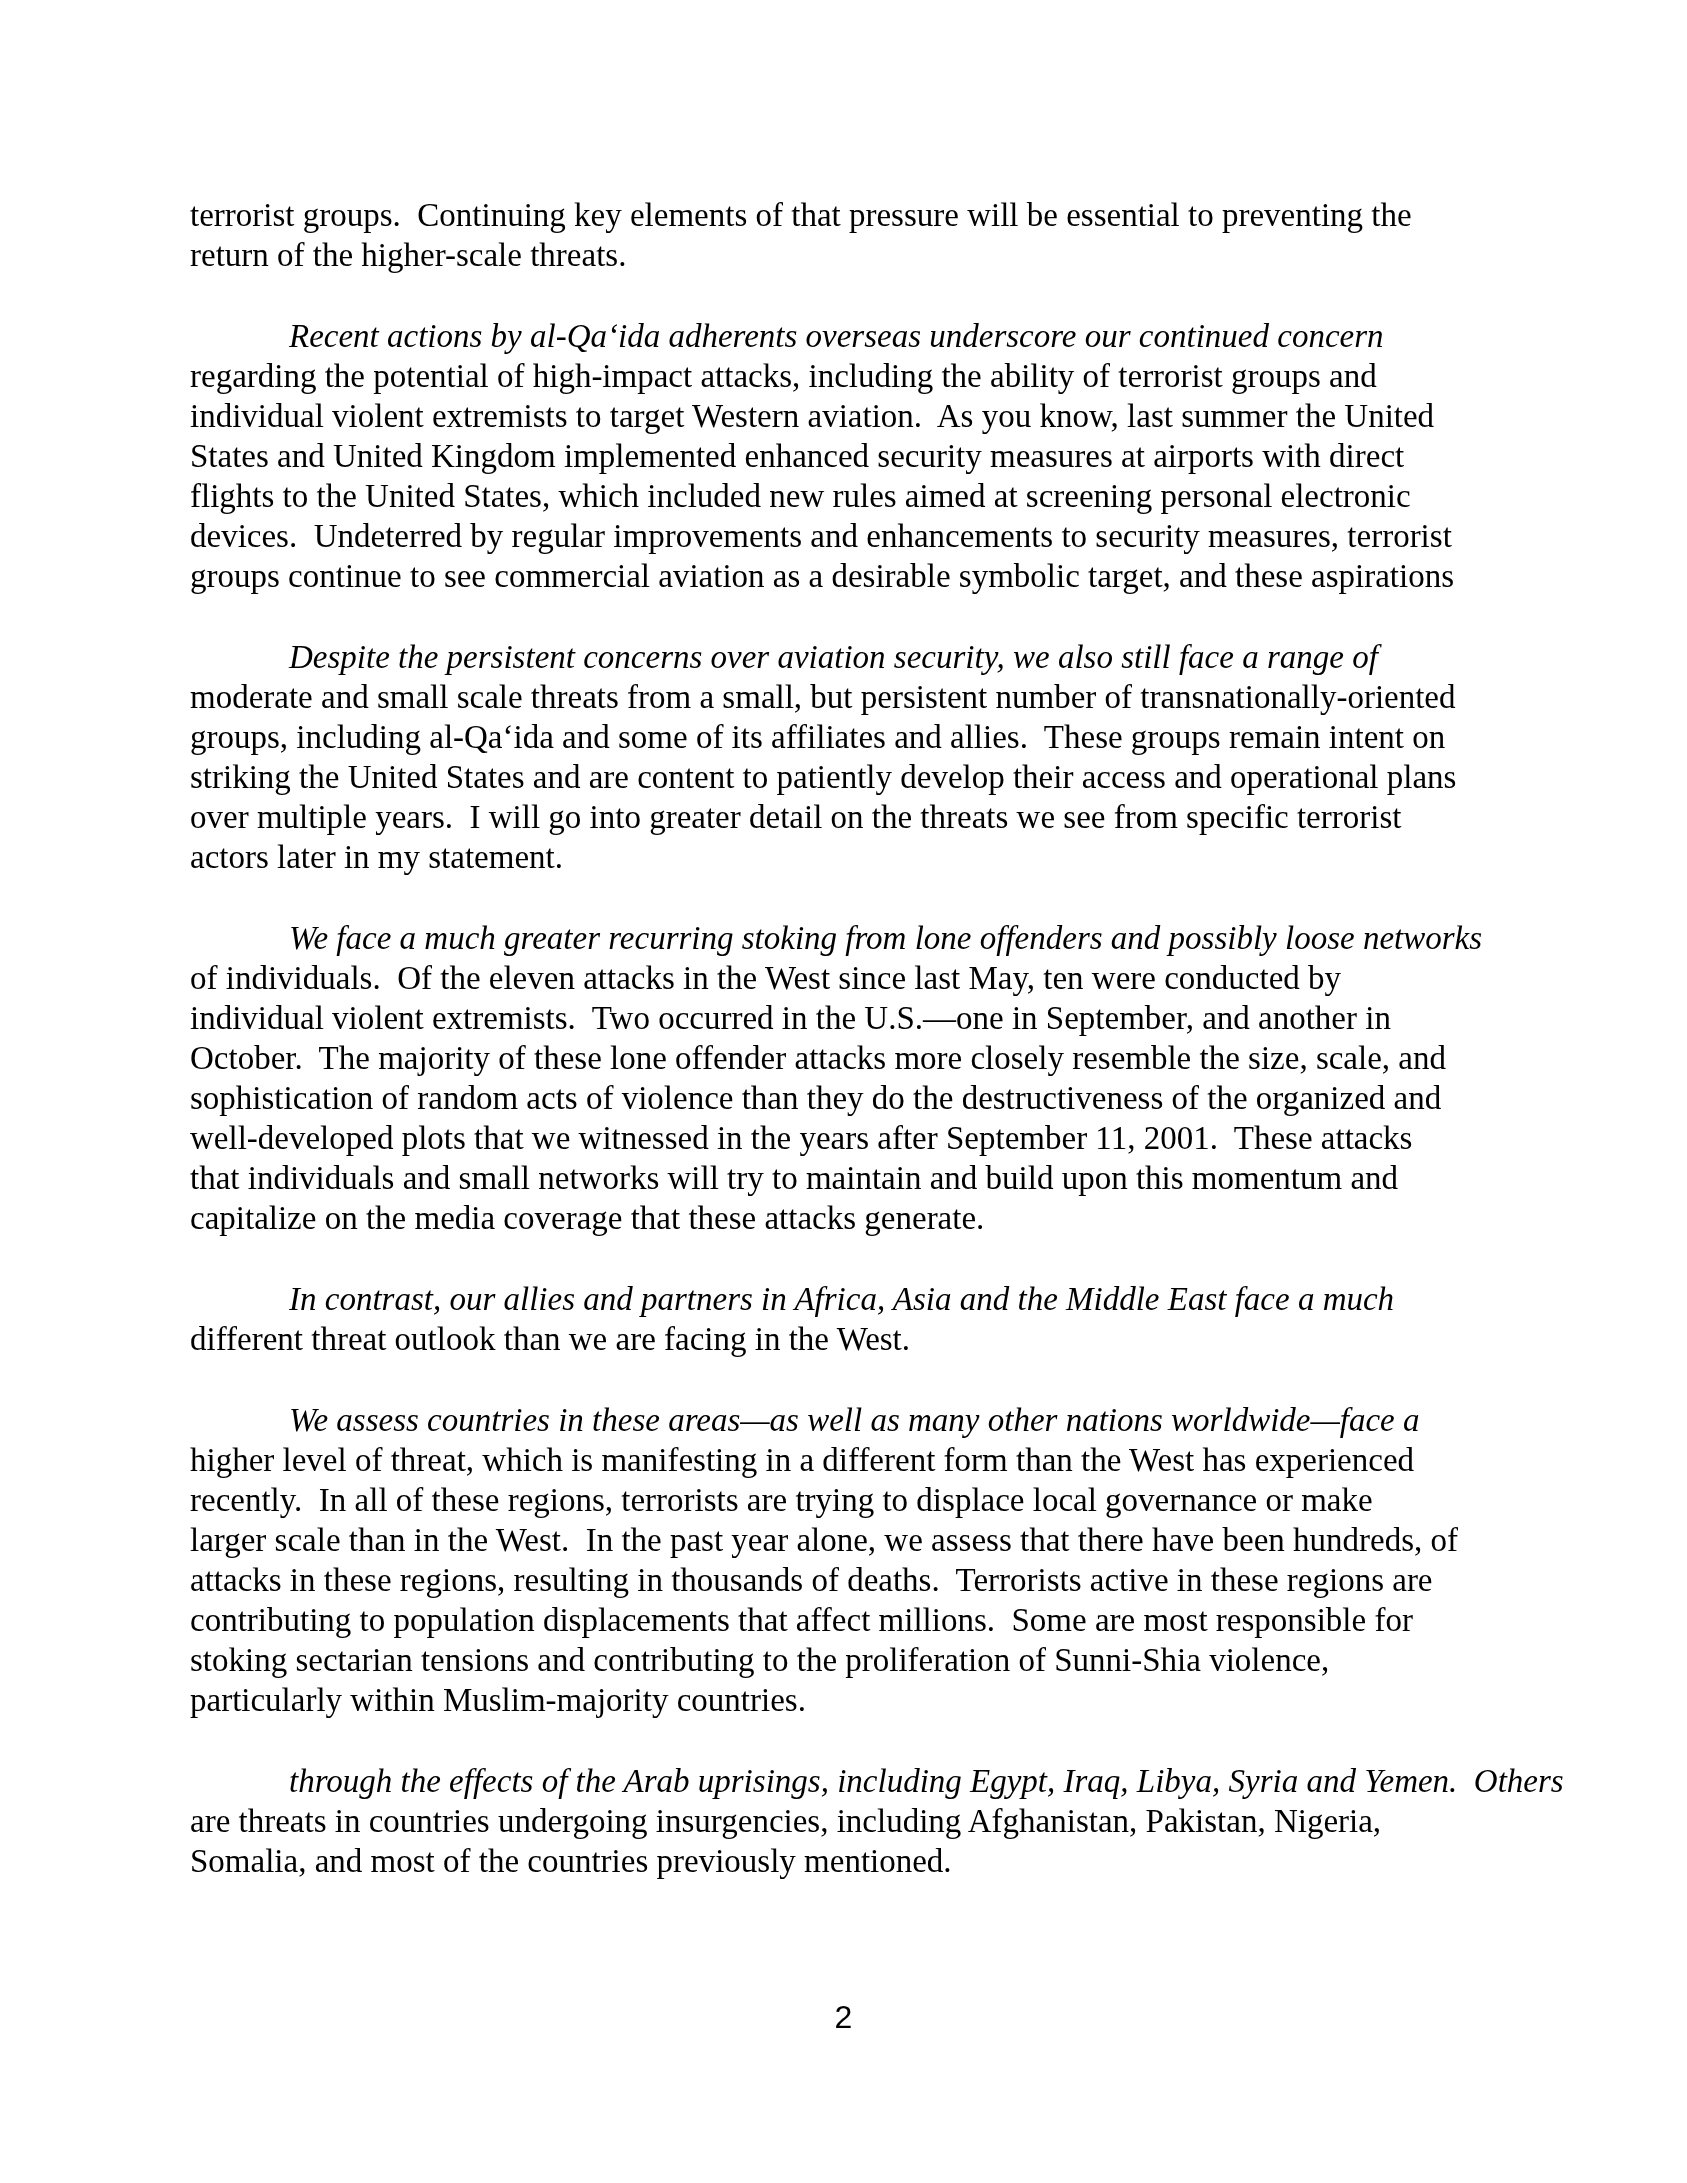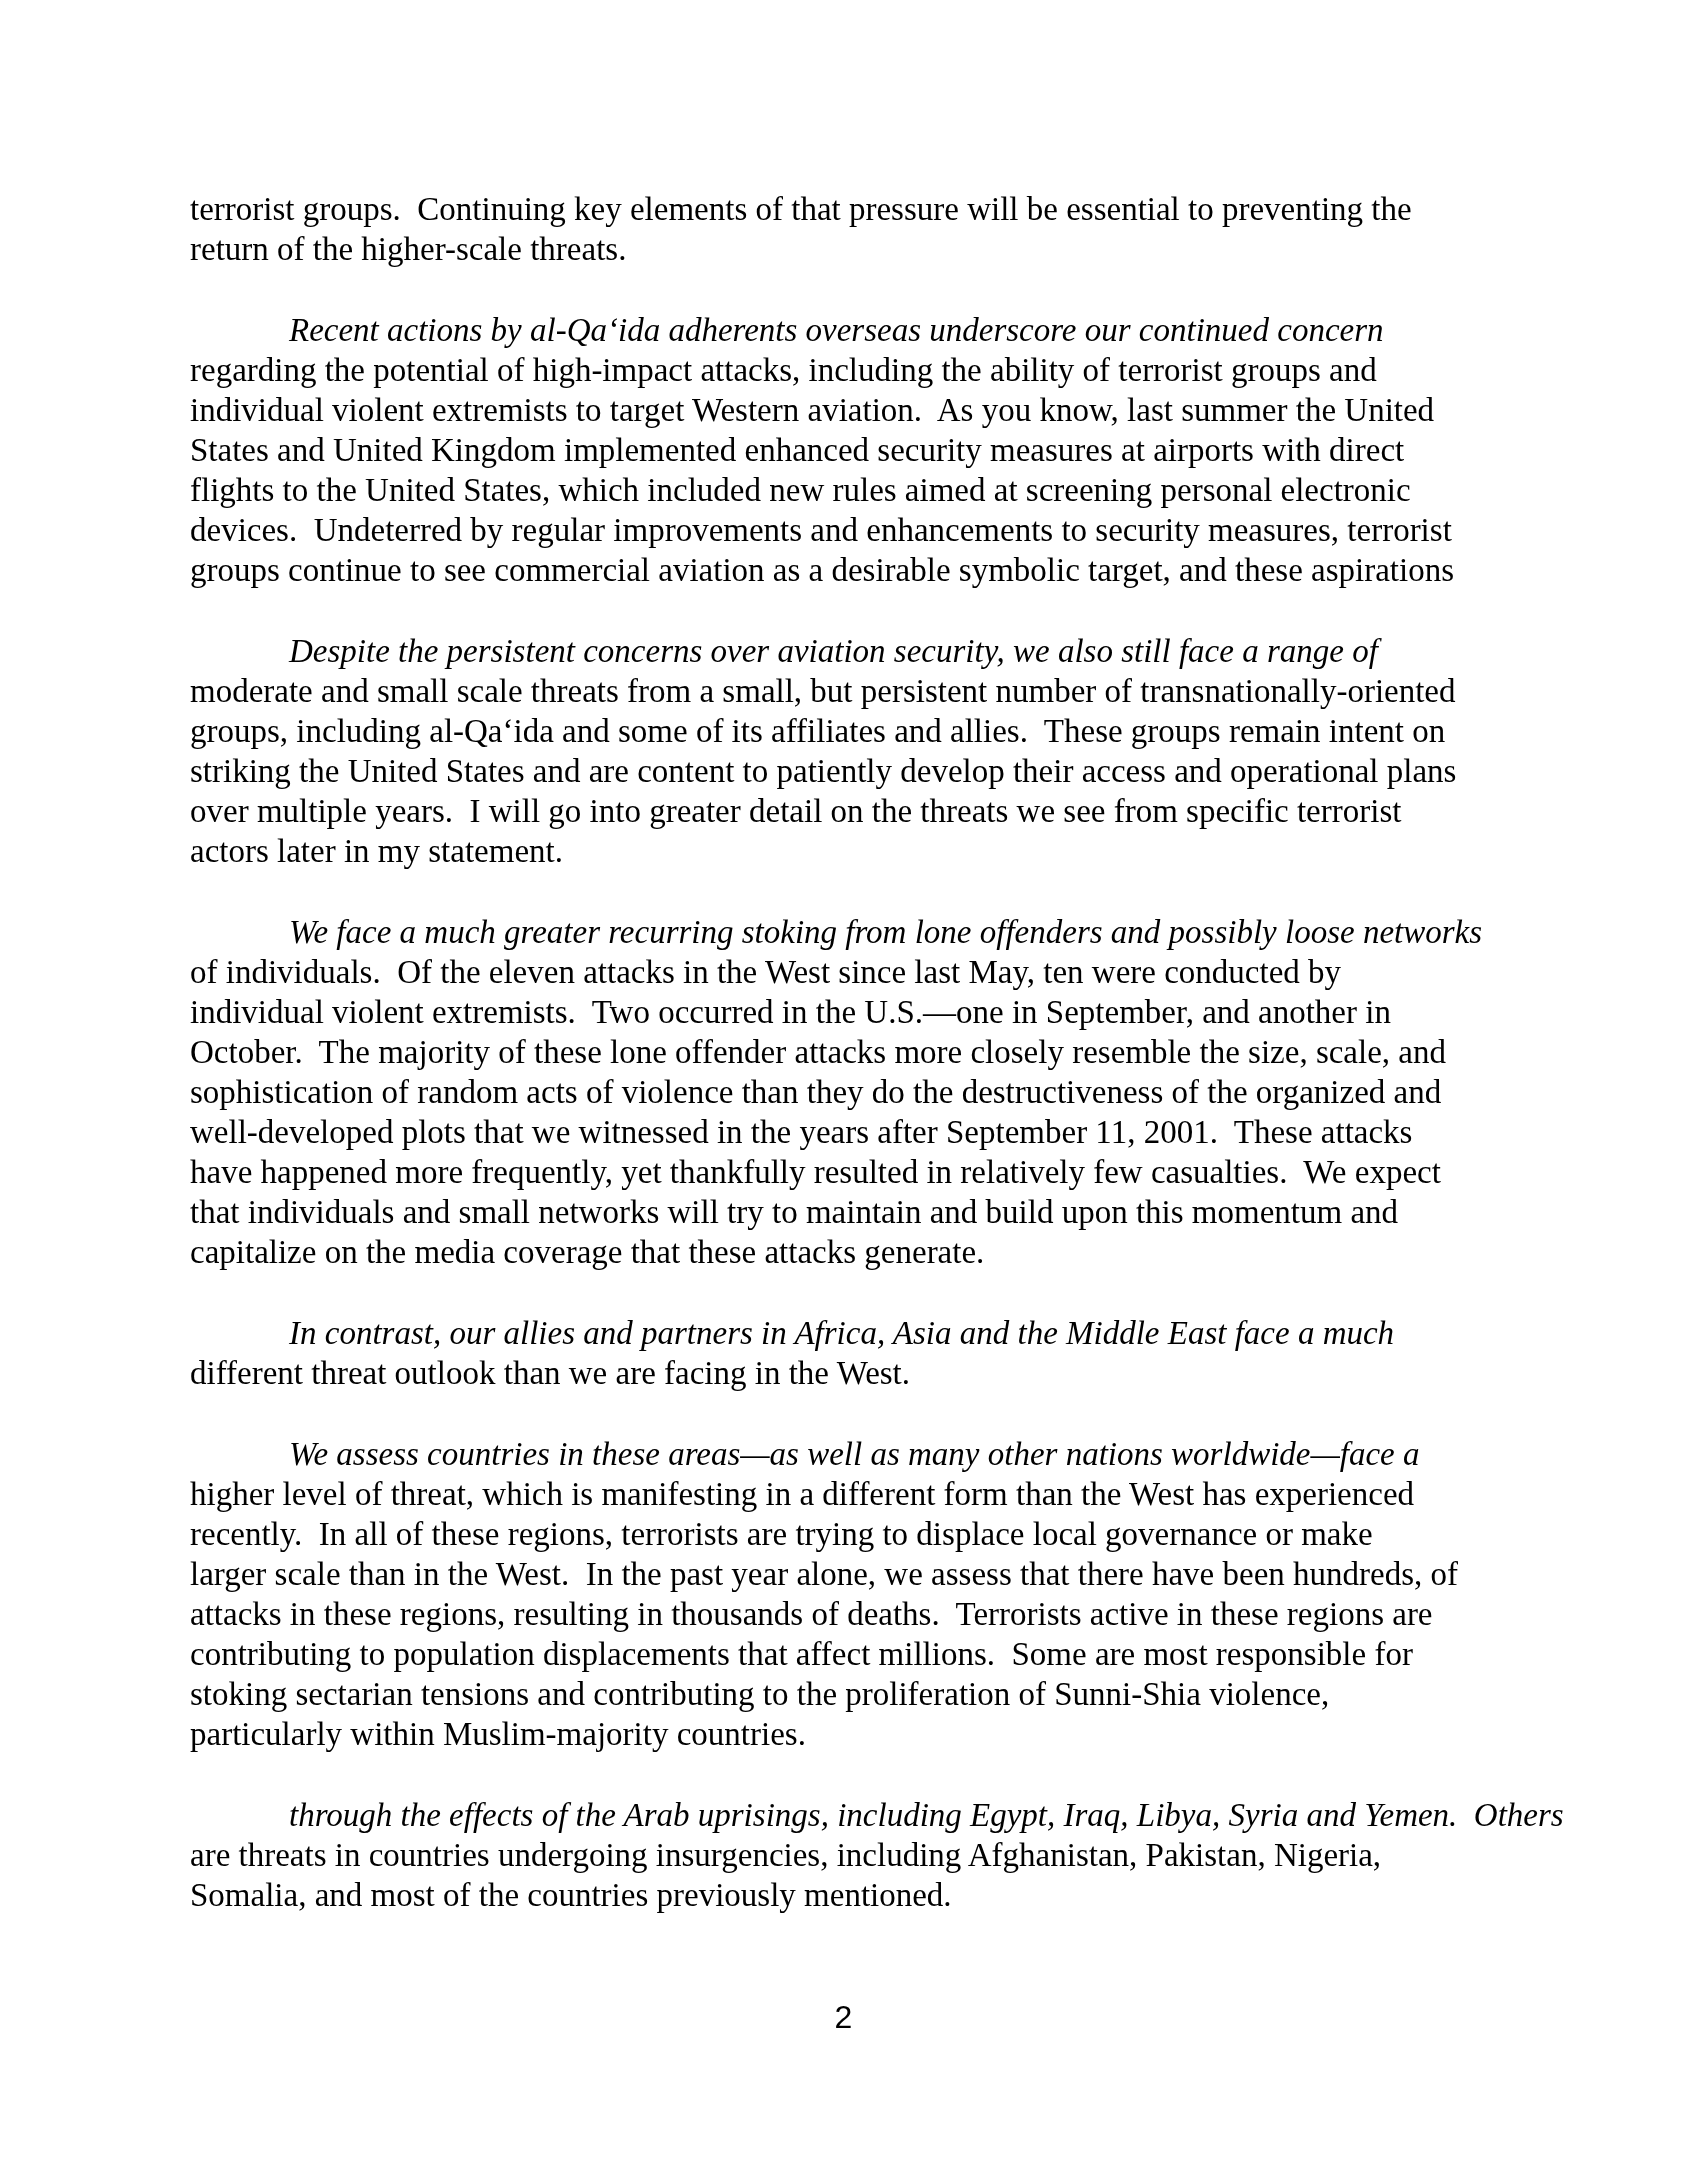--- a/index.html
+++ b/index.html
@@ -18,21 +18,21 @@
   .body-text {
     position: absolute;
     left: 190px;
     top: 189px;
     width: 1330px;
     font-family: "Liberation Serif", serif;
     font-size: 33px;
     color: #000000;
   }
   .paragraph {
-    margin: 0 0 41px 0;
+    margin: 6px 0 41px 0;
   }
   .line {
     white-space: pre;       
     line-height: 40px;
   }
   .paragraph.indented .line:first-child {
     padding-left: 99px;    
     font-style: italic;
   }
   .page-footer {
@@ -73,21 +73,20 @@
         <div class="line">over multiple years.  I will go into greater detail on the threats we see from specific terrorist</div>
         <div class="line">actors later in my statement.</div>
       </div>
       <div class="paragraph indented">
         <div class="line">We face a much greater recurring stoking from lone offenders and possibly loose networks</div>
         <div class="line">of individuals.  Of the eleven attacks in the West since last May, ten were conducted by</div>
         <div class="line">individual violent extremists.  Two occurred in the U.S.—one in September, and another in</div>
         <div class="line">October.  The majority of these lone offender attacks more closely resemble the size, scale, and</div>
         <div class="line">sophistication of random acts of violence than they do the destructiveness of the organized and</div>
         <div class="line">well-developed plots that we witnessed in the years after September 11, 2001.  These attacks</div>
-        <div class="line">have happened more frequently, yet thankfully resulted in relatively few casualties.  We expect</div>
         <div class="line">that individuals and small networks will try to maintain and build upon this momentum and</div>
         <div class="line">capitalize on the media coverage that these attacks generate.</div>
       </div>
       <div class="paragraph indented">
         <div class="line">In contrast, our allies and partners in Africa, Asia and the Middle East face a much</div>
         <div class="line">different threat outlook than we are facing in the West.</div>
       </div>
       <div class="paragraph indented">
         <div class="line">We assess countries in these areas—as well as many other nations worldwide—face a</div>
         <div class="line">higher level of threat, which is manifesting in a different form than the West has experienced</div>

